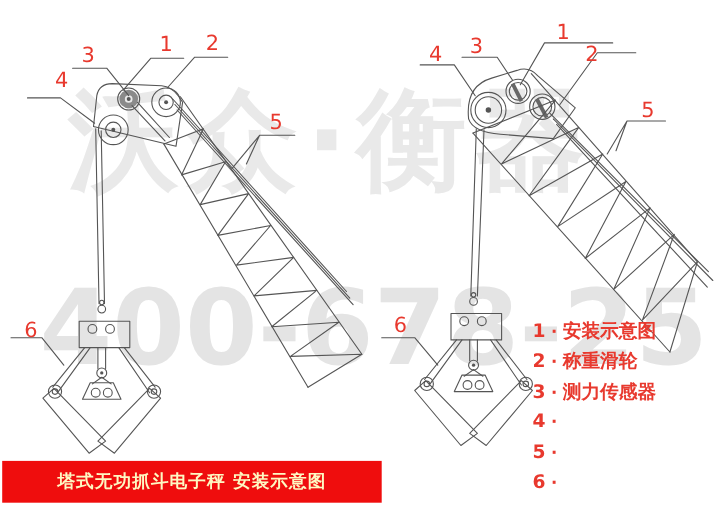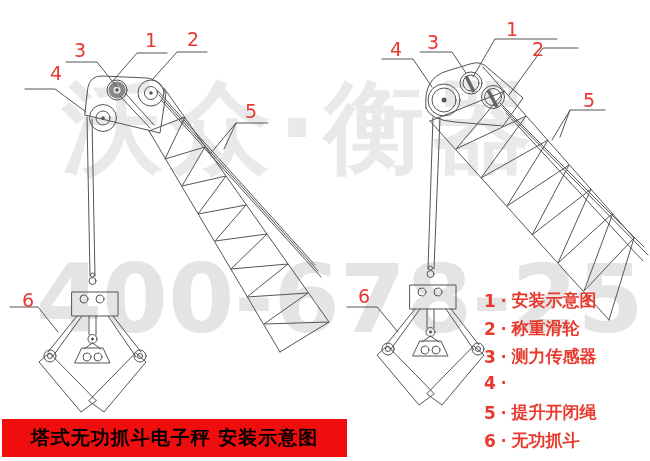--- a/index.html
+++ b/index.html
@@ -21,21 +21,21 @@
   .callout{position:absolute;color:#e8392e;font-size:19px;line-height:20px;font-weight:normal;}
   
   .legend{position:absolute;left:484px;top:289px;width:160px;}
   .legend-row{position:absolute;left:0;display:flex;align-items:center;gap:5px;
     color:#e8392e;font-size:17px;font-weight:bold;white-space:nowrap;}
   .legend-num{min-width:11px;text-align:center;}
   .legend-sep{font-size:15px;}
   
   .banner{position:absolute;left:2px;top:419px;width:345px;height:38px;background:#ef0d0d;
     display:flex;align-items:center;justify-content:center;}
-  .banner-text{color:#000000;font-size:19px;font-weight:bold;letter-spacing:1px;white-space:nowrap;text-align:right;}
+  .banner-text{color:#fef9c3;font-size:16px;font-weight:bold;letter-spacing:1px;white-space:nowrap;text-align:right;}
 </style>
 </head>
 <body>
 
 <div class="stage">
 
   <div class="wm wm-brand">沃众·衡器</div>
   <div class="wm wm-phone">400-678-2518</div>
 
   <svg class="art" width="650" height="461" viewBox="0 0 650 461">
@@ -219,26 +219,24 @@
         <span class="legend-sep">·</span>
         <span>测力传感器</span>
     </div>
     <div class="legend-row" style="top:84px;">
       <span class="legend-num">4</span>
         <span class="legend-sep">·</span>
     </div>
     <div class="legend-row" style="top:112px;">
       <span class="legend-num">5</span>
         <span class="legend-sep">·</span>
-        <span>提升开闭绳</span>
     </div>
     <div class="legend-row" style="top:140px;">
       <span class="legend-num">6</span>
         <span class="legend-sep">·</span>
-        <span>无功抓斗</span>
     </div>
   </div>
 
   <div class="banner">
     <span class="banner-text">塔式无功抓斗电子秤 安装示意图</span>
   </div>
 
 </div>
 
 </body></html>

